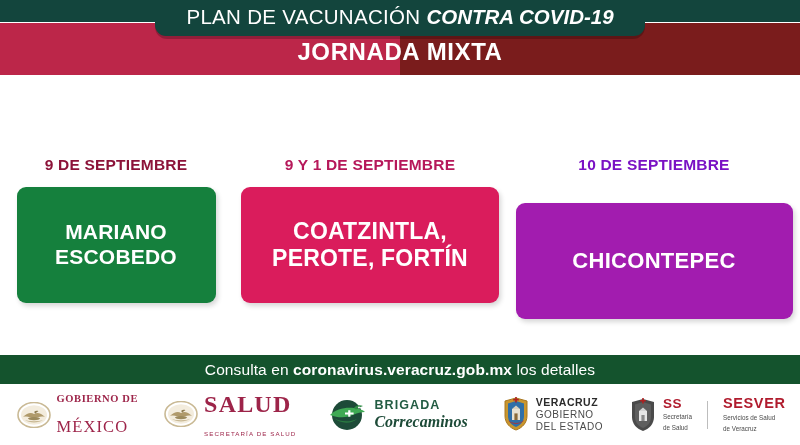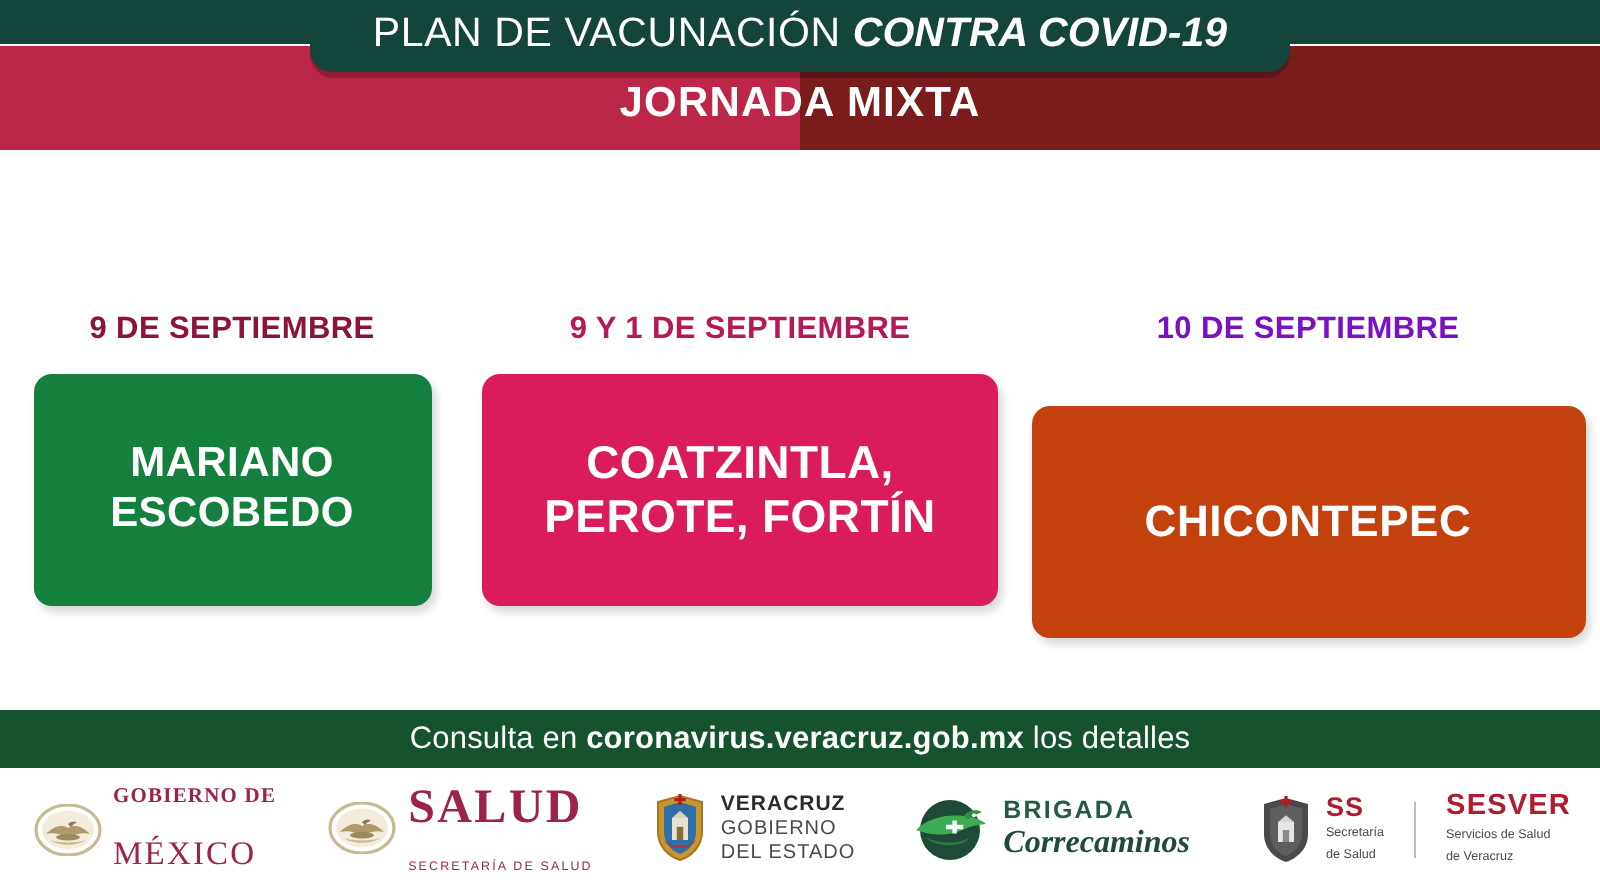--- a/index.html
+++ b/index.html
@@ -89,21 +89,21 @@
     left: 0;
     top: 23px;
     width: 800px;
     height: 52px;
     display: flex;
     align-items: center;
     justify-content: center;
     z-index: 5;
   }
   .subtitle span {
-    font-size: 21px;
+    font-size: 24px;
     font-weight: 700;
     color: #ffffff;
     letter-spacing: 0.6px;
     padding-top: 6px;
   }
 
   
   .main {
     position: absolute;
     left: 0;
@@ -163,21 +163,21 @@
   .card-1 .card-text { font-size: 21px; letter-spacing: 0.2px; }
   .card-2 {
     width: 258px;
     height: 116px;
     background: #da1c5c;
   }
   .card-2 .card-text { font-size: 23px; letter-spacing: 0.2px; }
   .card-3 {
     width: 277px;
     height: 116px;
-    background: #c2410c;
+    background: #a21caf;
   }
   .card-3 .card-text { font-size: 22px; letter-spacing: 0.3px; }
 
   
   .footer-bar {
     position: absolute;
     left: 0;
     top: 355px;
     width: 800px;
     height: 29px;
@@ -400,55 +400,55 @@
       <ellipse cx="17" cy="13" rx="16" ry="12.5" fill="none" stroke="#c9b994" stroke-width="1.6"></ellipse>
       <ellipse cx="17" cy="13" rx="13" ry="9.8" fill="#f3ecdd"></ellipse>
       <path d="M6 15 C10 11 14 10 17 12 C20 10 24 11 28 15 C24 14 21 15 17 17 C13 15 10 14 6 15 Z" fill="#b09a6b"></path>
       <path d="M17 10 C18.4 8.6 20.2 8.4 21.4 9.2 C20.2 9.8 19.2 10.6 18.4 11.6 Z" fill="#8e7c52"></path>
       <ellipse cx="17" cy="16.6" rx="6" ry="1.6" fill="#9c8a5d"></ellipse>
       <path d="M8 18 C12 19.6 22 19.6 26 18 C22 21.2 12 21.2 8 18 Z" fill="#c9b994"></path>
     </svg>
     <div class="salud-text">
       <span class="salud-big">SALUD</span>
       <span class="salud-small">SECRETARÍA DE SALUD</span>
+    </div>
+  </div>
+
+  <div class="logo-unit logo-brigada">
+    <svg class="roadrunner" viewBox="0 0 42 34">
+      <circle cx="21" cy="17" r="15" fill="#1d4b38"></circle>
+      <path d="M4 17 C10 11 19 9 28 10 C33 10.4 37 12 39 14 C35 14.4 31 15 28 16.6 C22 19.6 13 20.6 4 17 Z" fill="#3faa54"></path>
+      <path d="M28 10 C30 7 34 6.4 37 8 C34.6 9 32 10 30 11.6 Z" fill="#2f8c45"></path>
+      <circle cx="33" cy="9.6" r="1" fill="#ffffff"></circle>
+      <path d="M8 20 C14 24 24 24.4 31 21 C26 26 14 26 8 20 Z" fill="#2a7a41"></path>
+      <path d="M19 14.4 h3.2 v-2.2 h2.2 v2.2 h3.2 v2.2 h-3.2 v2.2 h-2.2 v-2.2 h-3.2 Z" fill="#ffffff"></path>
+    </svg>
+    <div class="brigada-text">
+      <span class="brigada-top">BRIGADA</span>
+      <span class="brigada-bottom">Correcaminos</span>
     </div>
   </div>
 
   <div class="logo-unit logo-veracruz">
     <svg class="shield" viewBox="0 0 28 34">
       <path d="M14 1 L25 4 V19 C25 26 20 31 14 33 C8 31 3 26 3 19 V4 Z" fill="#c9962e" stroke="#a8761f" stroke-width="1"></path>
       <path d="M14 4 L22 6.4 V19 C22 24.4 18.4 28.4 14 30 C9.6 28.4 6 24.4 6 19 V6.4 Z" fill="#2f6fa8"></path>
       <rect x="10" y="12" width="8" height="11" fill="#e8e2d2"></rect>
       <rect x="12.4" y="16.4" width="3.2" height="6.6" fill="#8a6b3a"></rect>
       <path d="M10 12 L14 8.4 L18 12 Z" fill="#d9d1bd"></path>
       <path d="M13.2 0 h1.6 v2 h2 v1.6 h-2 v2 h-1.6 v-2 h-2 V2 h2 Z" fill="#b02020"></path>
       <path d="M6 23 C9 27 19 27 22 23 C20 28 8 28 6 23 Z" fill="#b52e2e"></path>
     </svg>
     <div class="veracruz-text">
       <span class="ver-1">VERACRUZ</span>
       <span class="ver-2">GOBIERNO</span>
       <span class="ver-3">DEL ESTADO</span>
     </div>
   </div>
 
-  <div class="logo-unit logo-brigada">
-    <svg class="roadrunner" viewBox="0 0 42 34">
-      <circle cx="21" cy="17" r="15" fill="#1d4b38"></circle>
-      <path d="M4 17 C10 11 19 9 28 10 C33 10.4 37 12 39 14 C35 14.4 31 15 28 16.6 C22 19.6 13 20.6 4 17 Z" fill="#3faa54"></path>
-      <path d="M28 10 C30 7 34 6.4 37 8 C34.6 9 32 10 30 11.6 Z" fill="#2f8c45"></path>
-      <circle cx="33" cy="9.6" r="1" fill="#ffffff"></circle>
-      <path d="M8 20 C14 24 24 24.4 31 21 C26 26 14 26 8 20 Z" fill="#2a7a41"></path>
-      <path d="M19 14.4 h3.2 v-2.2 h2.2 v2.2 h3.2 v2.2 h-3.2 v2.2 h-2.2 v-2.2 h-3.2 Z" fill="#ffffff"></path>
-    </svg>
-    <div class="brigada-text">
-      <span class="brigada-top">BRIGADA</span>
-      <span class="brigada-bottom">Correcaminos</span>
-    </div>
-  </div>
-
   <div class="logo-unit logo-sesver">
     <svg class="shield" viewBox="0 0 28 34">
       <path d="M14 1 L25 4 V19 C25 26 20 31 14 33 C8 31 3 26 3 19 V4 Z" fill="#4a4a4a"></path>
       <path d="M14 4 L22 6.4 V19 C22 24.4 18.4 28.4 14 30 C9.6 28.4 6 24.4 6 19 V6.4 Z" fill="#5e5e5e"></path>
       <rect x="10" y="13" width="8" height="10" fill="#e6e6e6"></rect>
       <rect x="12.4" y="17" width="3.2" height="6" fill="#8a8a8a"></rect>
       <path d="M10 13 L14 9.6 L18 13 Z" fill="#d4d4d4"></path>
       <path d="M13.2 0 h1.6 v2 h2 v1.6 h-2 v2 h-1.6 v-2 h-2 V2 h2 Z" fill="#b02020"></path>
     </svg>
     <div class="ss-text">

